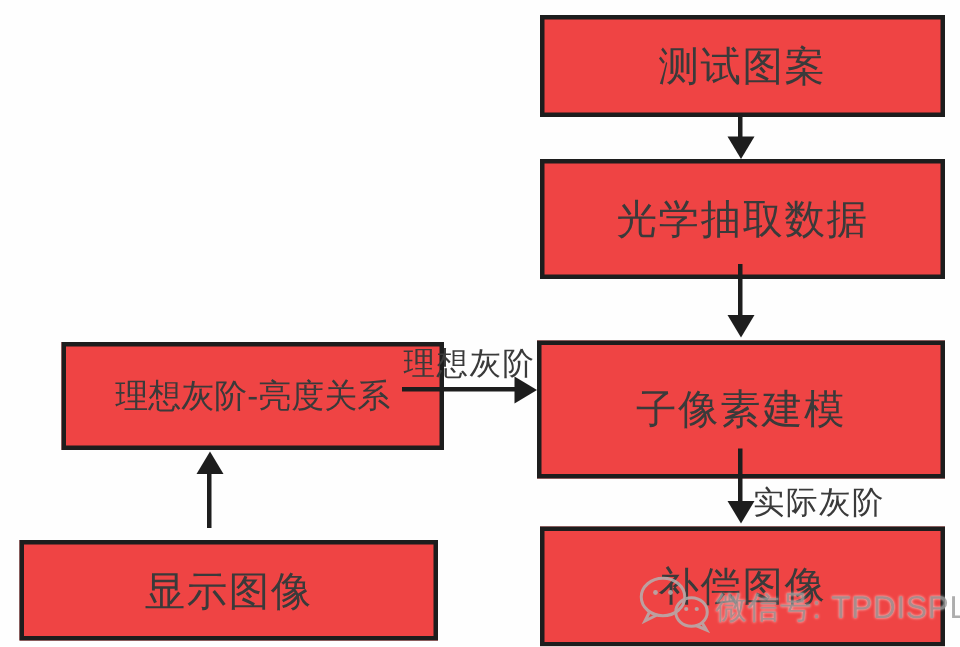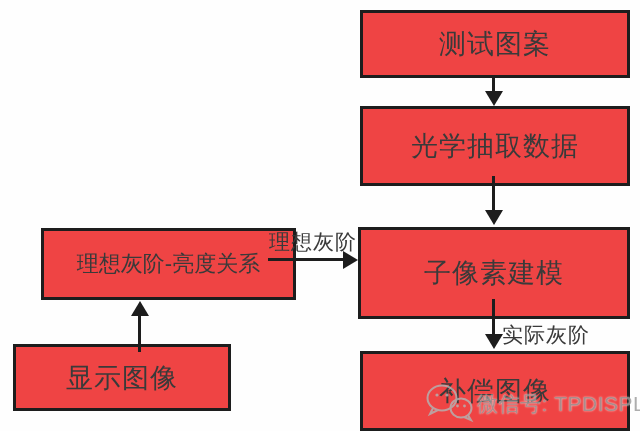--- a/index.html
+++ b/index.html
@@ -49,21 +49,21 @@
   </div>
 
   <div class="box" style="left:360px;top:351px;width:270px;height:80px">
     <span>补偿图像</span>
   </div>
 
   <div class="box box--long" style="left:13px;top:228px;width:255px;height:72px">
     <span>理想灰阶-亮度关系</span>
   </div>
 
-  <div class="box" style="left:13px;top:344px;width:218px;height:67px">
+  <div class="box" style="left:13px;top:360px;width:279px;height:67px">
     <span>显示图像</span>
   </div>
 
   <div class="vline" style="left:492px;top:77px;height:15px"></div>
   <div class="ah ah-down" style="left:485px;top:91px"></div>
 
   <div class="vline" style="left:492px;top:176px;height:35px"></div>
   <div class="ah ah-down" style="left:485px;top:210px"></div>
 
   <div class="hline" style="left:268px;top:258px;width:77px"></div>

